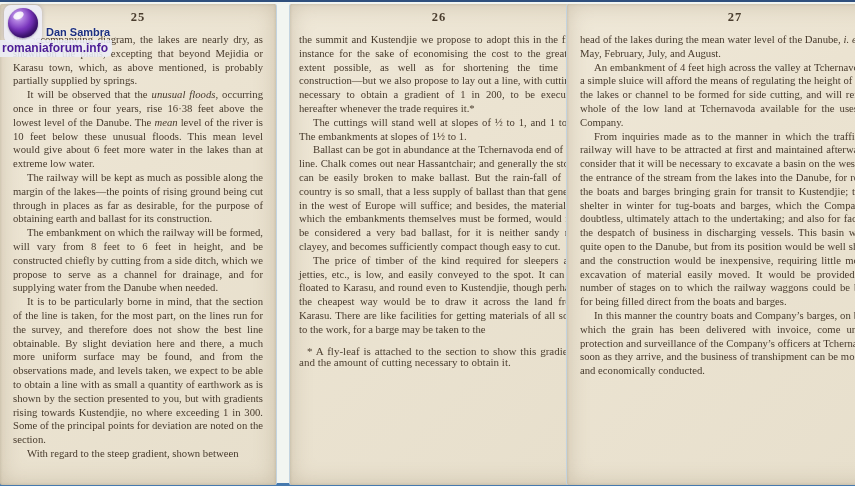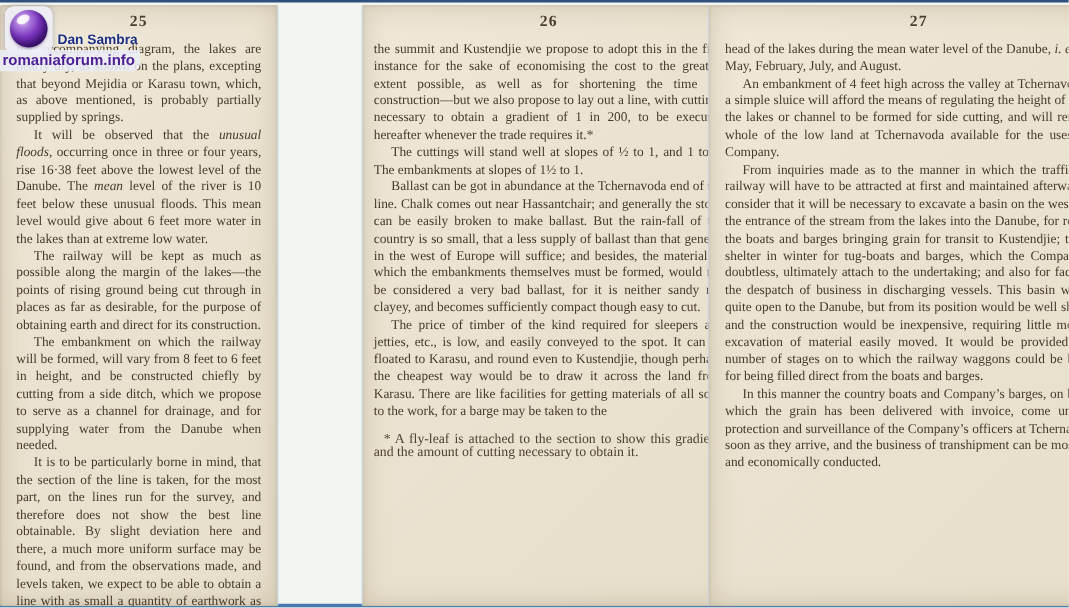--- a/index.html
+++ b/index.html
@@ -20,21 +20,21 @@
   .page {
     position: absolute; top: 2px; height: 481px;
     background: linear-gradient(135deg, #efe8d8 0%, #ebe3d1 40%, #e7dfcc 100%);
     box-shadow: inset 0 0 22px rgba(125,105,72,0.28), inset 0 0 3px rgba(110,90,60,0.25);
     border-left: 1px solid #c3d3df;
     border-right: 1px solid #c3d3df;
     border-radius: 2px;
     box-sizing: border-box;
     overflow: hidden;
   }
-  .page-1 { left: 0px;   width: 223px; border-left: none; }
+  .page-1 { left: 0px;   width: 277px; border-left: none; }
   .page-2 { left: 289px; width: 300px; }
   .page-3 { left: 566px; width: 338px; }
   .page-number {
     text-align: center;
     font-size: 12.5px; font-weight: bold;
     color: #4a3d2e;
     letter-spacing: 1px;
     padding-top: 6px;
     height: 20px;
   }
@@ -105,21 +105,21 @@
 </head>
 <body>
 
 <div class="scan-frame">
 
   <div class="page page-1">
     <div class="page-number">25</div>
     <div class="page-text">
         <p class="para"><span>the accompanying diagram, the lakes are nearly dry, as shown on the plans, excepting that beyond Mejidia or Karasu town, which, as above mentioned, is probably partially supplied by springs.</span></p>
         <p class="para indent"><span>It will be observed that the </span><span class="it">unusual floods</span><span>, occurring once in three or four years, rise 16·38 feet above the lowest level of the Danube.  The </span><span class="it">mean</span><span> level of the river is 10 feet below these unusual floods.  This mean level would give about 6 feet more water in the lakes than at extreme low water.</span></p>
-        <p class="para indent"><span>The railway will be kept as much as possible along the margin of the lakes—the points of rising ground being cut through in places as far as desirable, for the purpose of obtaining earth and direct for its construction.</span></p>
+        <p class="para indent"><span>The railway will be kept as much as possible along the margin of the lakes—the points of rising ground being cut through in places as far as desirable, for the purpose of obtaining earth and ballast for its construction.</span></p>
         <p class="para indent"><span>The embankment on which the railway will be formed, will vary from 8 feet to 6 feet in height, and be constructed chiefly by cutting from a side ditch, which we propose to serve as a channel for drainage, and for supplying water from the Danube when needed.</span></p>
         <p class="para indent"><span>It is to be particularly borne in mind, that the section of the line is taken, for the most part, on the lines run for the survey, and therefore does not show the best line obtainable.  By slight deviation here and there, a much more uniform surface may be found, and from the observations made, and levels taken, we expect to be able to obtain a line with as small a quantity of earthwork as is shown by the section presented to you, but with gradients rising towards Kustendjie, no where exceeding 1 in 300.  Some of the principal points for deviation are noted on the section.</span></p>
         <p class="para indent"><span>With regard to the steep gradient, shown between</span></p>
       </div>
   </div>
 
   <div class="page page-2">
     <div class="page-number">26</div>
     <div class="page-text">
         <p class="para"><span>the summit and Kustendjie we propose to adopt this in the first instance for the sake of economising the cost to the greatest extent possible, as well as for shortening the time for construction—but we also propose to lay out a line, with cuttings necessary to obtain a gradient of 1 in 200, to be executed hereafter whenever the trade requires it.*</span></p>

